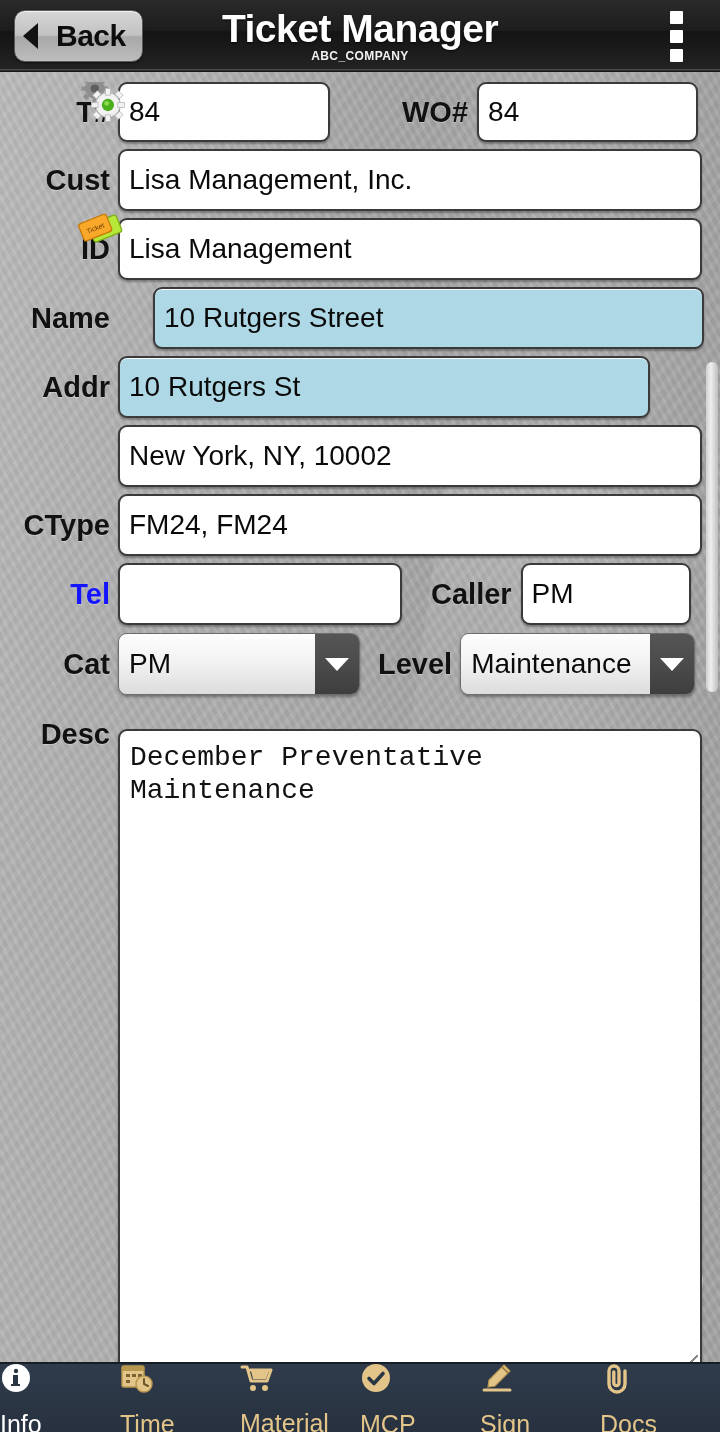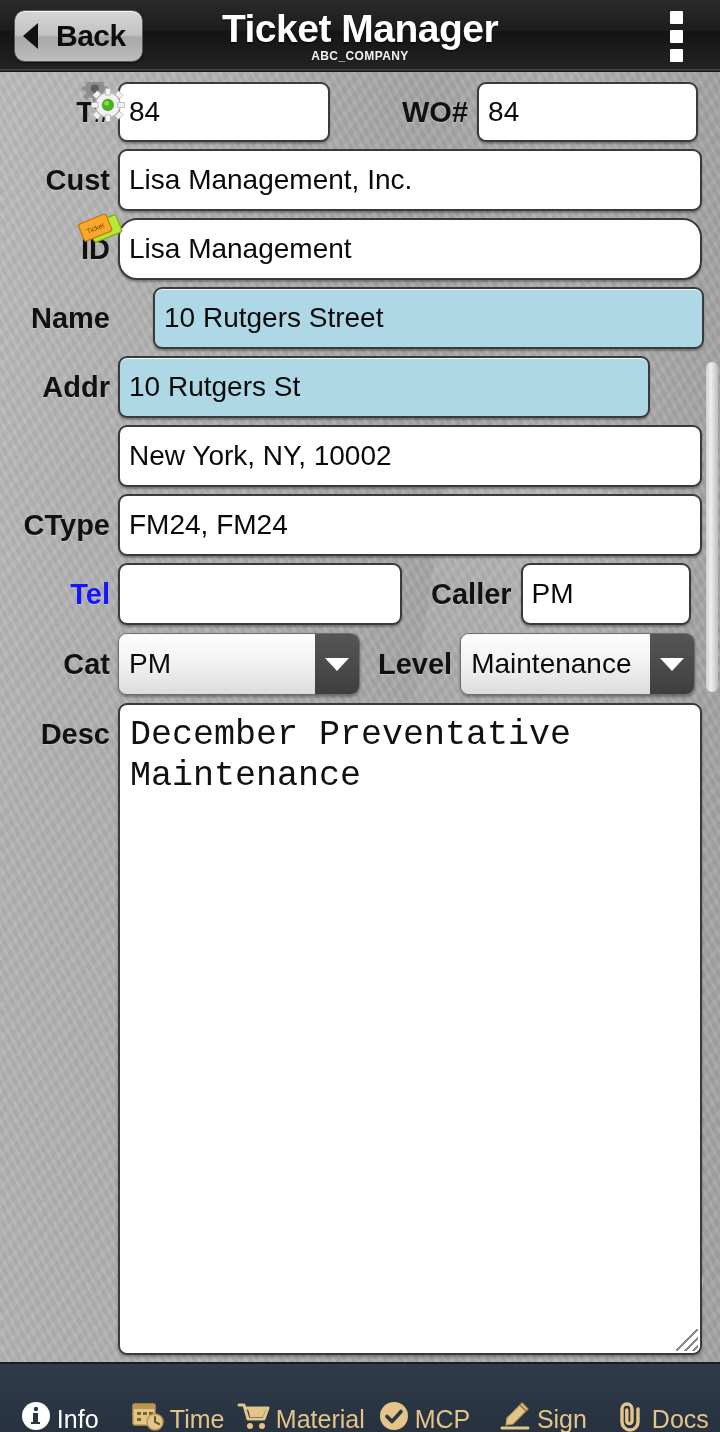--- a/index.html
+++ b/index.html
@@ -234,26 +234,27 @@
 
   
   .desc-box {
     position: relative;
     background: #fff;
     border: 2px solid #3a3a3a;
     border-radius: 9px;
     box-shadow: 0 2px 3px rgba(0,0,0,.30);
     padding: 10px 10px 0 10px;
     font-family: "Liberation Mono", "DejaVu Sans Mono", monospace;
-    font-size: 35px;
+    font-size: 28px;
     line-height: 1.18;
     color: #111;
     white-space: pre-wrap;
     overflow: hidden;
     cursor: text;
+    margin-top: 26px;
   }
   .resize-grip {
     position: absolute;
     right: 2px; bottom: 2px;
     width: 22px; height: 22px;
     background:
       linear-gradient(135deg, transparent 0 46%, #8a8a8a 46% 53%, transparent 53% 100%),
       linear-gradient(135deg, transparent 0 66%, #8a8a8a 66% 73%, transparent 73% 100%),
       linear-gradient(135deg, transparent 0 86%, #8a8a8a 86% 93%, transparent 93% 100%);
   }
@@ -287,24 +288,24 @@
     height: 70px;
     background: linear-gradient(to bottom, #2f3b4b 0%, #2b3645 55%, #27313f 100%);
     border-top: 2px solid #171d25;
     display: flex;
     align-items: stretch;
     z-index: 10;
   }
   .tab {
     flex: 1;
     display: flex;
-    flex-direction: row;
-    align-items: flex-end;
+    flex-direction: column;
+    align-items: flex-start;
     justify-content: center;
-    gap: 5px;
+    gap: 18px;
     cursor: pointer;
     padding-top: 2px;
   }
   .tab-ico { height: 32px; display: flex; align-items: center; justify-content: center; }
   .tab-lbl {
     font-size: 25px;
     color: #e3c489;
     line-height: 1;
   }
   .tab.active .tab-lbl { color: #ffffff; }
@@ -390,21 +391,21 @@
             <rect x="22" y="14" width="34" height="21" rx="3" fill="#b6e83a" stroke="#7fae16" stroke-width="1.5"></rect>
             <circle cx="39" cy="14" r="3.6" fill="#aeaeae" opacity="0"></circle>
             <text x="39" y="28" font-size="8" fill="#4d6b07" text-anchor="middle" font-family="Liberation Sans, sans-serif">Tick</text>
           </g>
           <g transform="rotate(-22 28 22)">
             <rect x="10" y="10" width="34" height="21" rx="3" fill="#f9a82a" stroke="#c67a07" stroke-width="1.5"></rect>
             <text x="27" y="24" font-size="8" fill="#6b3d02" text-anchor="middle" font-family="Liberation Sans, sans-serif">Ticket</text>
           </g>
         </svg>
       </div>
-      <div class="fld tall" style="width:584px;border-radius:19px;">Lisa Management</div>
+      <div class="fld tall" style="width:584px;">Lisa Management</div>
     </div>
 
     <div class="row" style="margin-top:7px;">
       <div class="lbl-col">
         <span class="lbl">Name</span>
       </div>
       <div class="fld tall hl" style="width:584px;margin-left:35px;">10 Rutgers Street</div>
     </div>
 
     <div class="row" style="margin-top:7px;">

